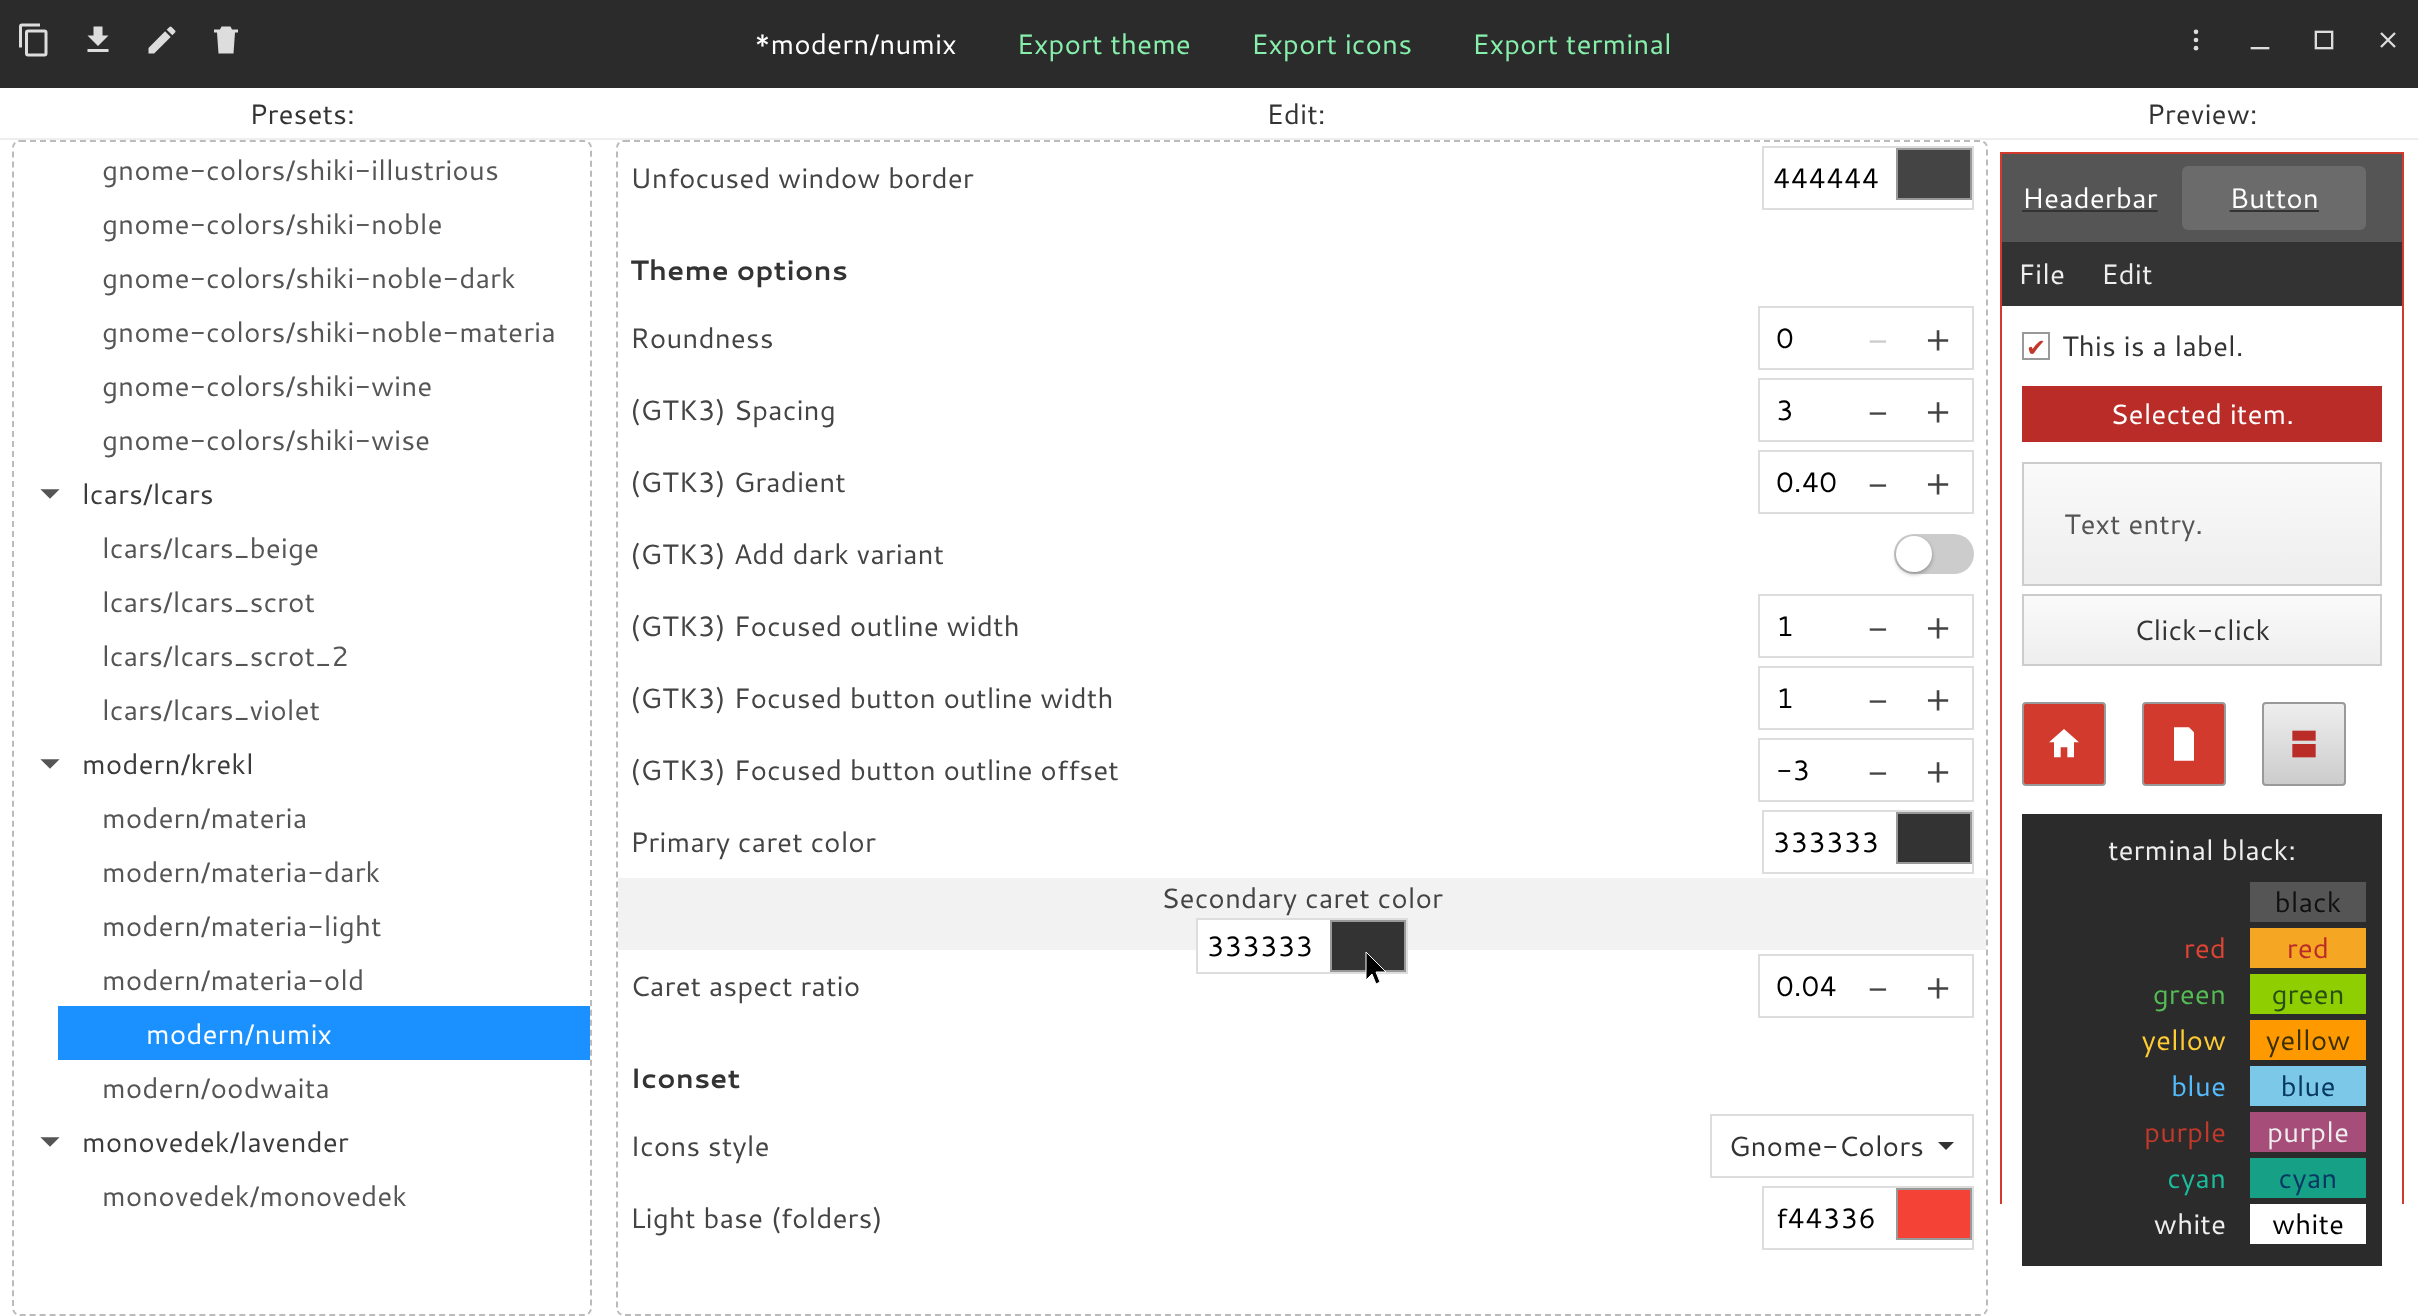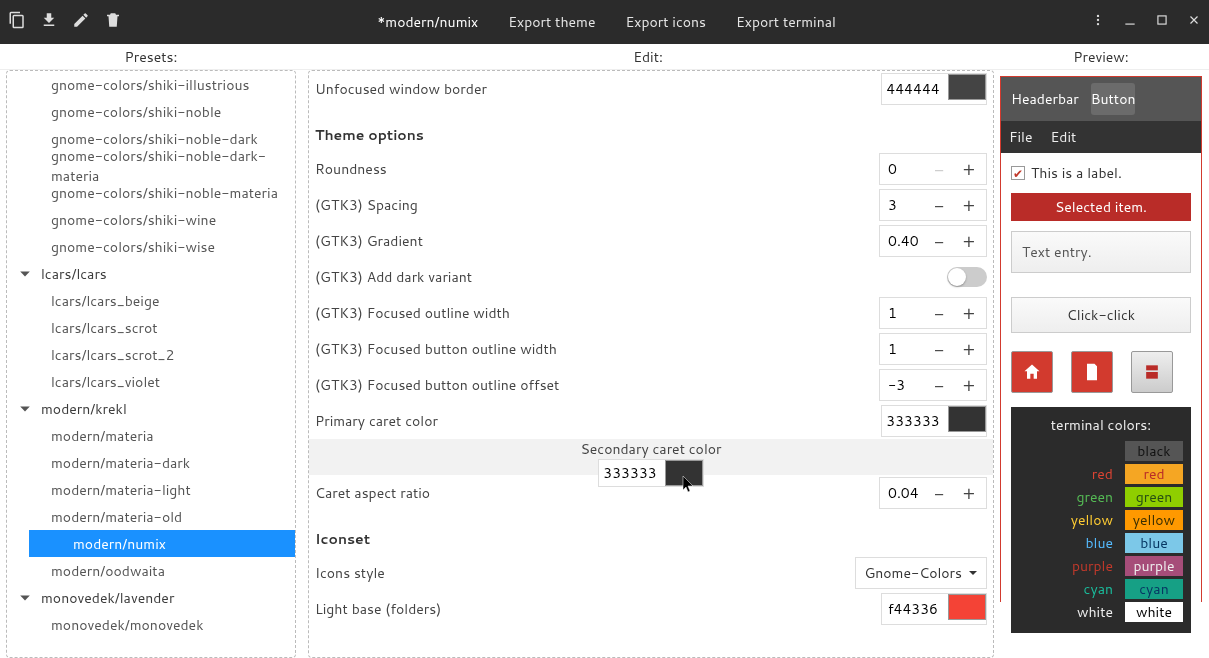--- a/index.html
+++ b/index.html
@@ -1,21 +1,21 @@
 <!DOCTYPE html>
 <html><head>
 <meta charset="utf-8">
 <style>
   * { box-sizing: border-box; margin: 0; padding: 0; font-family: -apple-system, "Segoe UI", Cantarell, Ubuntu, sans-serif; font-size: 14px; }
   body { width: 1209px; height: 658px; overflow: hidden; background: #ffffff; color: #333; }
   .titlebar { height: 44px; background: #2b2b2b; display: flex; align-items: center; padding: 0 8px; color: #ccc; }
   .titlebar .left-icons { display: flex; gap: 14px; align-items: center; }
   .titlebar .left-icons svg { width: 18px; height: 18px; fill: #ddd; }
   .titlebar .center-menu { flex: 1; display: flex; justify-content: center; gap: 30px; align-items: center; }
-  .titlebar .center-menu span { color: #e5e5e5; }
+  .titlebar .center-menu span { color: #86efac; }
   .titlebar .center-menu .title-current { color: #ffffff; font-weight: 500; }
   .titlebar .right-icons { display: flex; gap: 18px; align-items: center; }
   .titlebar .right-icons svg { width: 14px; height: 14px; fill: #ddd; }
 
   .headers-row { height: 26px; display: flex; align-items: center; background: #ffffff; border-bottom: 1px solid #eee; }
   .headers-row div { text-align: center; color: #333; }
   .col-presets-head { width: 302px; }
   .col-edit-head { width: 692px; }
   .col-preview-head { width: 214px; }
 
@@ -45,29 +45,29 @@
   .spin .btn{width:30px;text-align:center;font-size:18px;color:#444;cursor:pointer;user-select:none;}
   
   .switch{width:40px;height:20px;background:#ccc;border-radius:10px;position:relative;}
   .switch::after{content:"";position:absolute;width:18px;height:18px;background:#fff;border-radius:50%;top:1px;left:1px;box-shadow:0 1px 2px rgba(0,0,0,.3);}
 
   .dropdown{border:1px solid #ddd;height:32px;display:flex;align-items:center;padding:0 8px;background:#fff;gap:6px;}
   .dropdown svg{width:10px;height:10px;fill:#333;}
 
   .preview-panel{width:214px;padding:6px;}
   .preview-box{border:1px solid #d23a2e;height:526px;}
-  .p-headerbar{height:44px;background:#555;display:flex;align-items:center;padding:0 10px;gap:12px;}
+  .p-headerbar{height:44px;background:#555;display:flex;align-items:center;padding:0 10px;gap:12px;text-decoration:underline;}
   .p-headerbar .hb{color:#fff;}
-  .p-headerbar .btn-tab{background:#6b6b6b;color:#fff;padding:6px 0;border-radius:3px;}
+  .p-headerbar .btn-tab{background:#6b6b6b;color:#fff;padding:6px 24px;border-radius:3px;}
   .p-menubar{height:32px;background:#333;color:#eee;display:flex;align-items:center;gap:18px;padding:0 8px;font-size:13px;}
   .p-body{padding:10px;background:#fff;}
   .p-checkrow{display:flex;align-items:center;gap:6px;margin-bottom:10px;}
   .p-check{width:14px;height:14px;border:1px solid #999;display:flex;align-items:center;justify-content:center;color:#c0392b;font-size:12px;}
   .p-selected{background:#b92c28;color:#fff;text-align:center;padding:4px 16px;margin-bottom:10px;font-size:14px;}
-  .p-entry{border:1px solid #ccc;padding:10px;background:linear-gradient(#fafafa,#eee);margin-bottom:24px;font-size:14px;color:#555;}
+  .p-entry{border:1px solid #ccc;padding:20px;background:linear-gradient(#fafafa,#eee);margin-bottom:4px;font-size:14px;color:#555;}
   .p-button{border:1px solid #ccc;text-align:center;padding:7px 0;background:linear-gradient(#fafafa,#eee);margin-bottom:18px;font-size:14px;}
   .p-icons{display:flex;gap:18px;margin-bottom:14px;}
   .p-icon{width:42px;height:42px;background:#d23a2e;border:1px solid #999;border-radius:2px;display:flex;align-items:center;justify-content:center;}
   .p-icon svg{fill:#fff;width:20px;height:20px;}
   .p-icon.last{background:linear-gradient(#eee,#ccc);}
   .p-term{background:#2b2b2b;padding:8px;font-family:monospace;font-size:13px;}
   .p-term .t-head{color:#eee;text-align:center;margin-bottom:6px;}
   .p-term .trow{display:flex;justify-content:flex-end;gap:12px;margin-bottom:3px;align-items:center;}
   .p-term .cl{width:54px;text-align:right;}
   .p-term .cr{width:58px;text-align:center;padding:0 2px;}
@@ -119,21 +119,20 @@
   <div class="col-edit-head">Edit:</div>
   <div class="col-preview-head">Preview:</div>
 </div>
 
 <div class="content-row">
   <div class="presets-panel">
     <div class="presets-scroll" id="presets-scroll">
         <div class="tree-item">gnome-colors/shiki-illustrious</div>
         <div class="tree-item">gnome-colors/shiki-noble</div>
         <div class="tree-item">gnome-colors/shiki-noble-dark</div>
-        <div class="tree-item">gnome-colors/shiki-noble-dark-materia</div>
         <div class="tree-item">gnome-colors/shiki-noble-materia</div>
         <div class="tree-item">gnome-colors/shiki-wine</div>
         <div class="tree-item">gnome-colors/shiki-wise</div>
         <div class="tree-item cat">
           <svg viewBox="0 0 10 10">
             <path d="M1 3l4 4 4-4z"></path>
           </svg>
           <span>lcars/lcars</span>
         </div>
         <div class="tree-item">lcars/lcars_beige</div>
@@ -310,21 +309,21 @@
               </svg>
             </div>
           <div class="p-icon last">
               <svg viewBox="0 0 24 24">
                 <rect x="5" y="4" width="14" height="6" fill="#b92c28"></rect>
                 <rect x="5" y="12" width="14" height="8" fill="#b92c28"></rect>
               </svg>
             </div>
         </div>
         <div class="p-term">
-          <div class="t-head">terminal colors:</div>
+          <div class="t-head">terminal black:</div>
           <div id="term-rows">
               <div class="trow">
                 <span class="cl" style="color:#aaa"></span>
                 <span class="cr" style="background:#555;color:#111">black</span>
               </div>
               <div class="trow">
                 <span class="cl" style="color:#d43">red</span>
                 <span class="cr" style="background:#f5a623;color:#b92c28">red</span>
               </div>
               <div class="trow">

